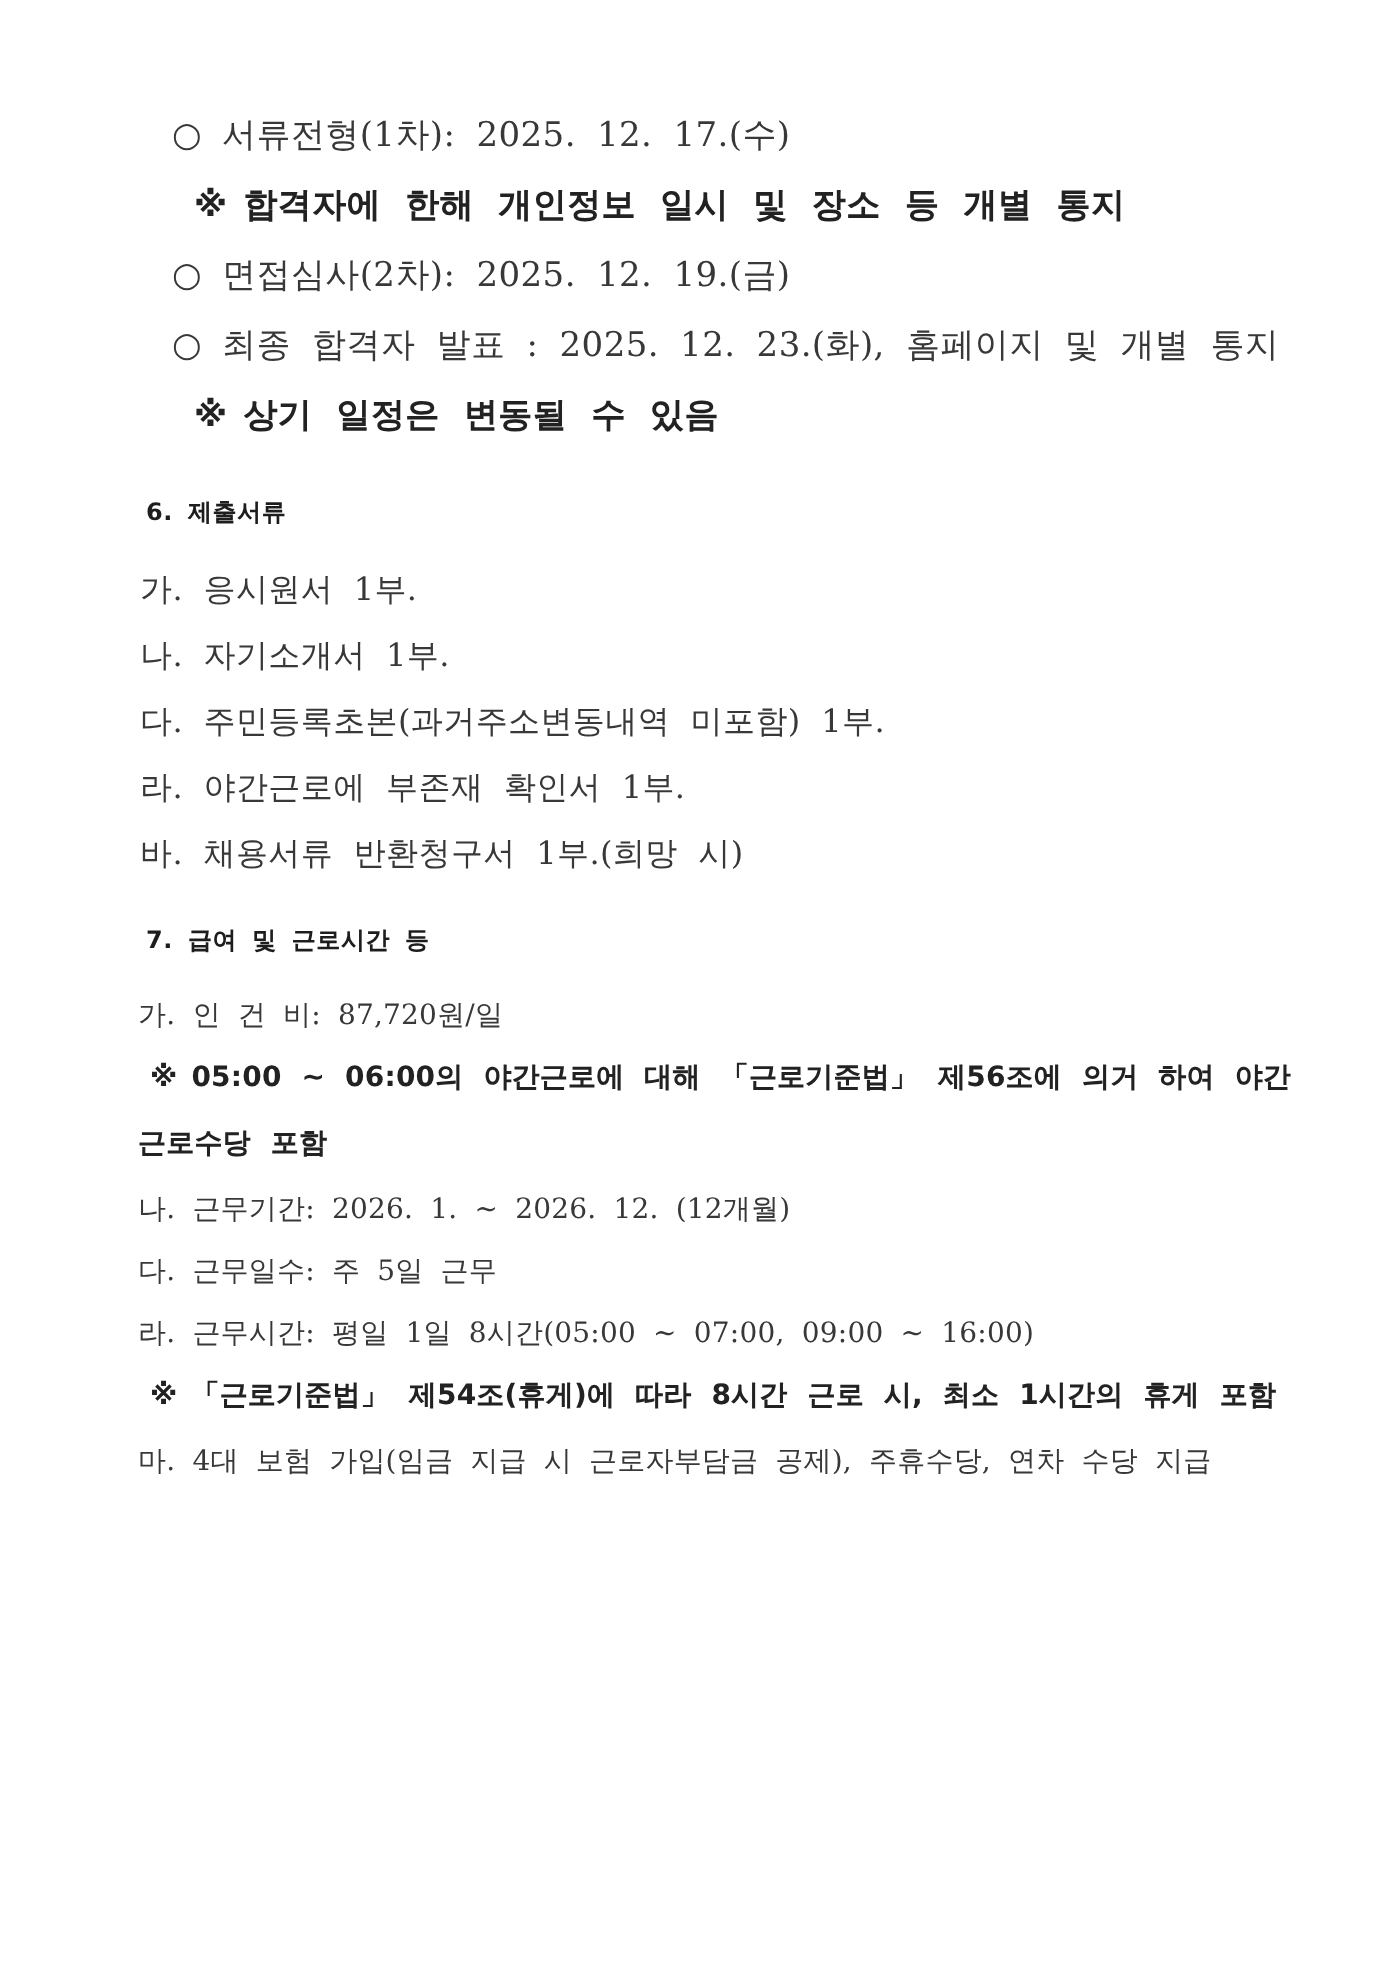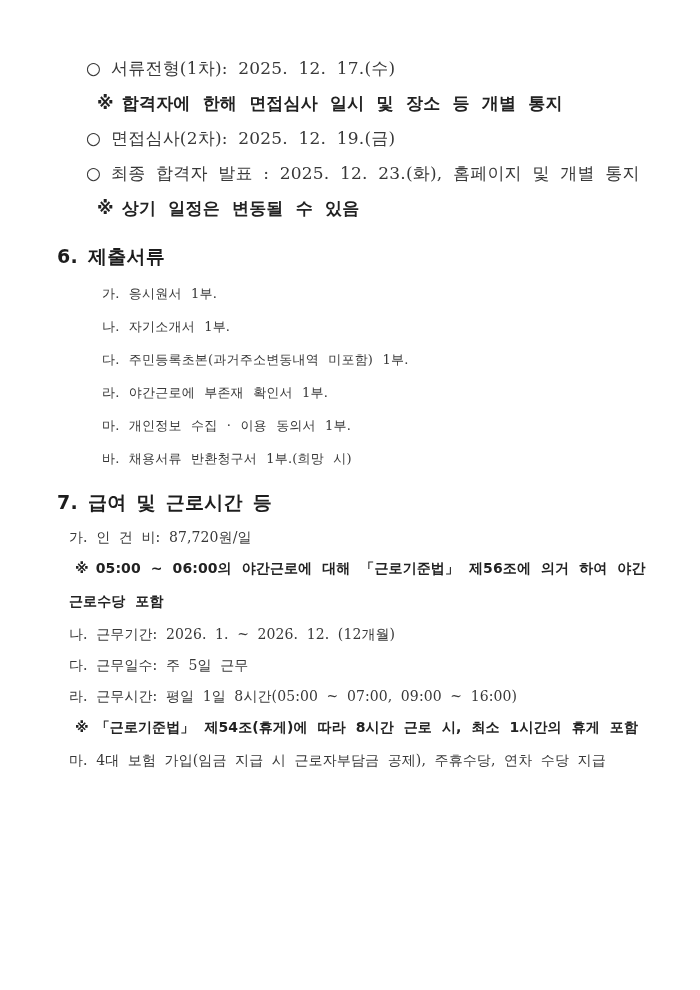--- a/index.html
+++ b/index.html
@@ -47,43 +47,42 @@
     word-spacing: 6px;
   }
   .sched-line.note .marker {
     margin-right: 8px;
   }
 
   
   .sec-heading {
     font-family: "DejaVu Sans", "Liberation Sans", sans-serif;
     font-weight: bold;
-    font-size: 19px;
+    font-size: 12px;
     line-height: 24px;
     color: #1d1d1d;
     letter-spacing: 0.3px;
     word-spacing: 3px;
-    margin: 0;
+    margin: 16px;
   }
   .sec6-heading { margin-top: 25px; }
   .sec7-heading { margin-top: 21px; }
 
   
   .doc-list {
     margin-top: 15px;
     margin-left: 13px;
   }
   .doc-item {
-    font-size: 13px;
+    font-size: 16px;
     line-height: 21px;
     margin-bottom: 12px;
     word-spacing: 5px;
     letter-spacing: 0.2px;
     white-space: nowrap;
-    margin-left: 32px;
   }
 
   
   .pay-list {
     margin-top: 13px;
     margin-left: 12px;
   }
   .pay-line {
     font-size: 14px;
     line-height: 20px;
@@ -112,40 +111,39 @@
 </head>
 <body>
 
 <div class="page">
 
   <div class="schedule">
     <div class="sched-line">
       <span class="marker">○</span><span>서류전형(1차): 2025. 12. 17.(수)</span>
     </div>
     <div class="sched-line note">
-      <span class="marker">※</span><span>합격자에 한해 면접심사 일시 및 장소 등 개별 통지</span>
+      <span class="marker">※</span><span>합격자에 한해 개인정보 일시 및 장소 등 개별 통지</span>
     </div>
     <div class="sched-line">
       <span class="marker">○</span><span>면접심사(2차): 2025. 12. 19.(금)</span>
     </div>
     <div class="sched-line">
       <span class="marker">○</span><span>최종 합격자 발표 : 2025. 12. 23.(화), 홈페이지 및 개별 통지</span>
     </div>
     <div class="sched-line note">
       <span class="marker">※</span><span>상기 일정은 변동될 수 있음</span>
     </div>
   </div>
 
   <h2 class="sec-heading sec6-heading">6. 제출서류</h2>
   <div class="doc-list">
     <div class="doc-item">가. 응시원서 1부.</div>
     <div class="doc-item">나. 자기소개서 1부.</div>
     <div class="doc-item">다. 주민등록초본(과거주소변동내역 미포함) 1부.</div>
     <div class="doc-item">라. 야간근로에 부존재 확인서 1부.</div>
-    <div class="doc-item">마. 개인정보 수집 · 이용 동의서 1부.</div>
     <div class="doc-item">바. 채용서류 반환청구서 1부.(희망 시)</div>
   </div>
 
   <h2 class="sec-heading sec7-heading">7. 급여 및 근로시간 등</h2>
   <div class="pay-list">
     <div class="pay-line">가. 인 건 비: 87,720원/일</div>
     <div class="pay-line note">
       <span class="marker">※</span><span>05:00 ~ 06:00의 야간근로에 대해 「근로기준법」 제56조에 의거 하여 야간</span>
     </div>
     <div class="pay-line note-cont">근로수당 포함</div>

